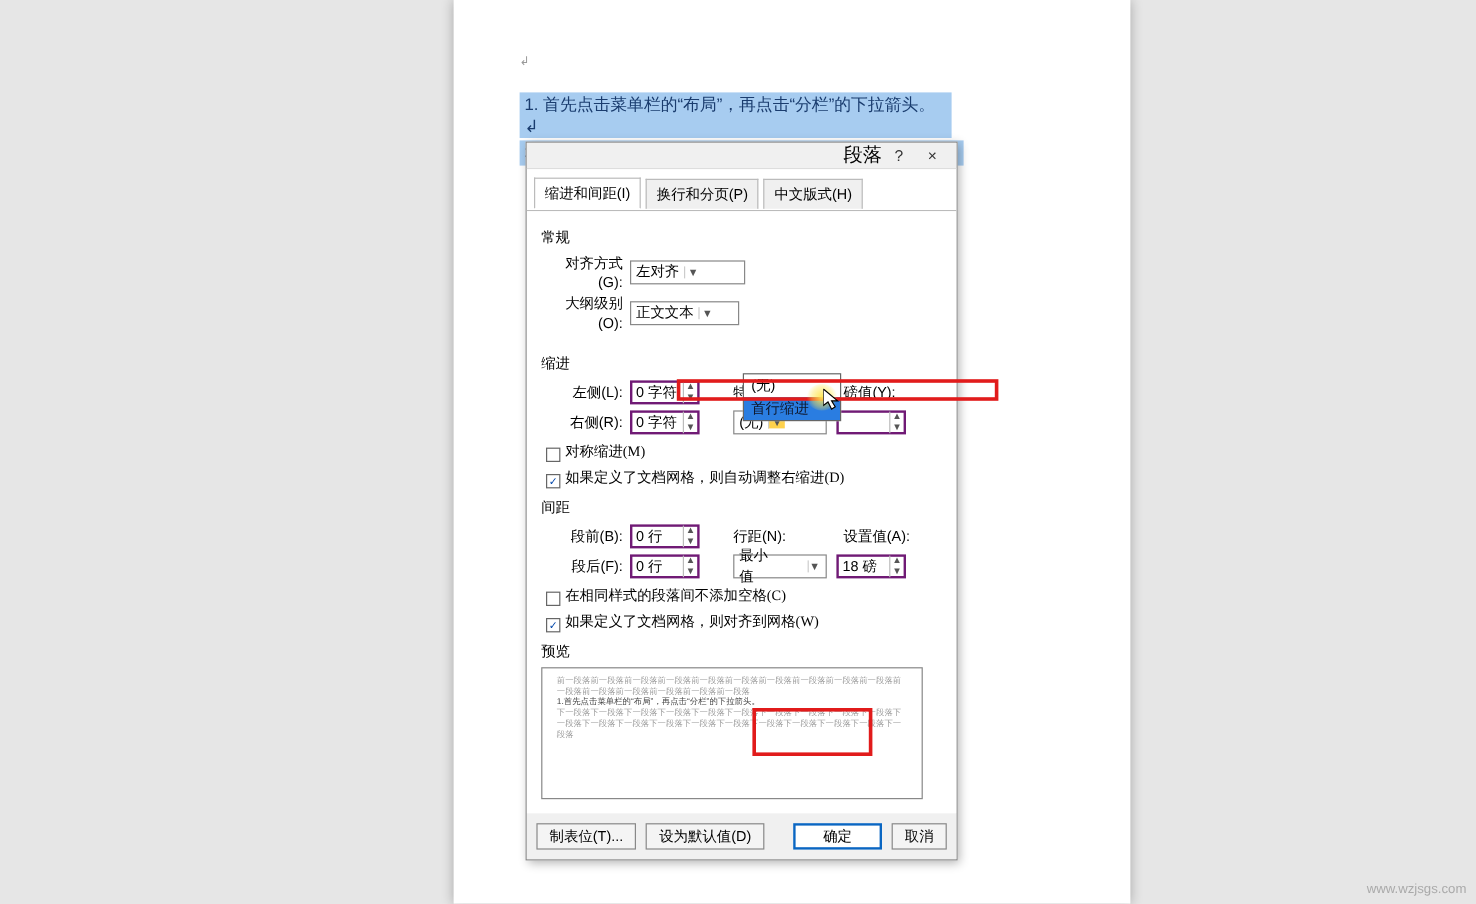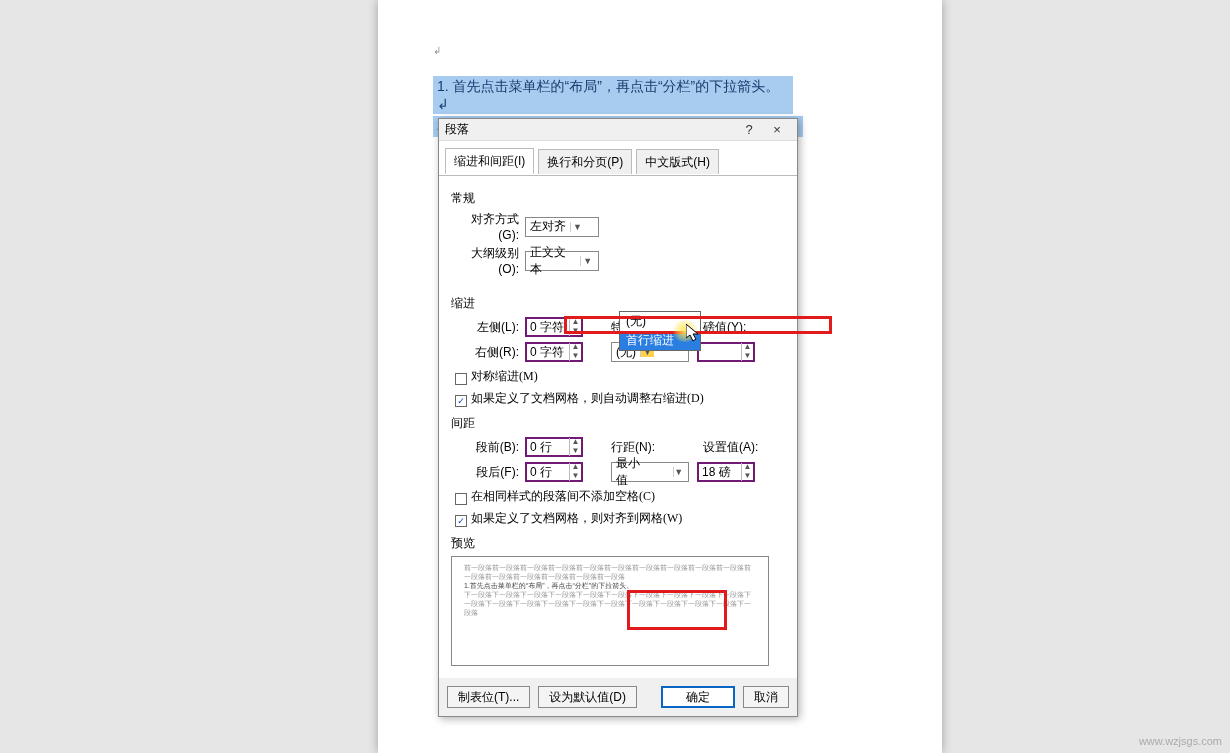--- a/index.html
+++ b/index.html
@@ -57,21 +57,21 @@
     box-shadow: 2px 2px 8px rgba(0,0,0,0.3);
   }
   .title-bar {
     height: 22px;
     display: flex;
     align-items: center;
     padding: 0 6px;
     background: #f0f0f0;
     border-bottom: 1px solid #ddd;
   }
-  .title-text { flex: 1; font-size: 12px; }
+  .title-text { flex: 1; font-size: 16px; text-align: right; }
   .title-btn {
     width: 28px;
     height: 20px;
     display: flex;
     align-items: center;
     justify-content: center;
     font-size: 13px;
     color: #333;
   }
   .tabs {
@@ -219,21 +219,21 @@
     position: absolute;
     border: 1px solid #666;
     background: #fff;
     font-size: 12px;
   }
   .dropdown-open .opt {
     padding: 1px 6px;
   }
   .dropdown-open .opt.sel {
     background: #2a7de1;
-    color: #ffffff;
+    color: #0f172a;
   }
   .cursor-glow {
     position: absolute;
     width: 26px;
     height: 22px;
     border-radius: 50%;
     background: radial-gradient(circle, rgba(255,230,80,0.95) 0%, rgba(255,230,80,0.4) 50%, rgba(255,230,80,0) 75%);
     pointer-events: none;
   }
   .cursor-arrow {
@@ -274,28 +274,28 @@
     <div class="tab">换行和分页(P)</div>
     <div class="tab">中文版式(H)</div>
   </div>
 
   <div class="dialog-body">
 
     
     <div class="section-label">常规</div>
     <div class="row">
       <span class="lbl lbl-w1">对齐方式(G):</span>
-      <span class="select" style="width:74px;">
+      <span class="select" style="width:96px;">
         <span>左对齐</span>
         <span class="arrow">▼</span>
       </span>
     </div>
     <div class="row">
       <span class="lbl lbl-w1">大纲级别(O):</span>
-      <span class="select" style="width:74px;">
+      <span class="select" style="width:91px;">
         <span>正文文本</span>
         <span class="arrow">▼</span>
       </span>
     </div>
 
     <div style="height:10px;"></div>
 
     
     <div class="section-label">缩进</div>
     <div class="row">

